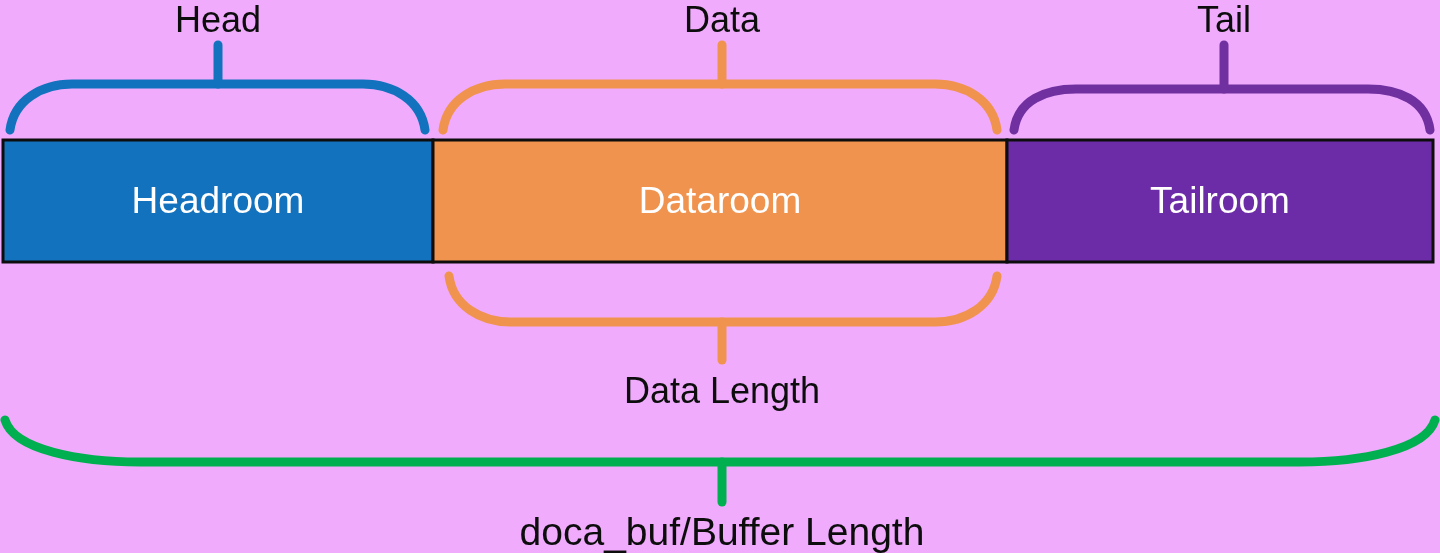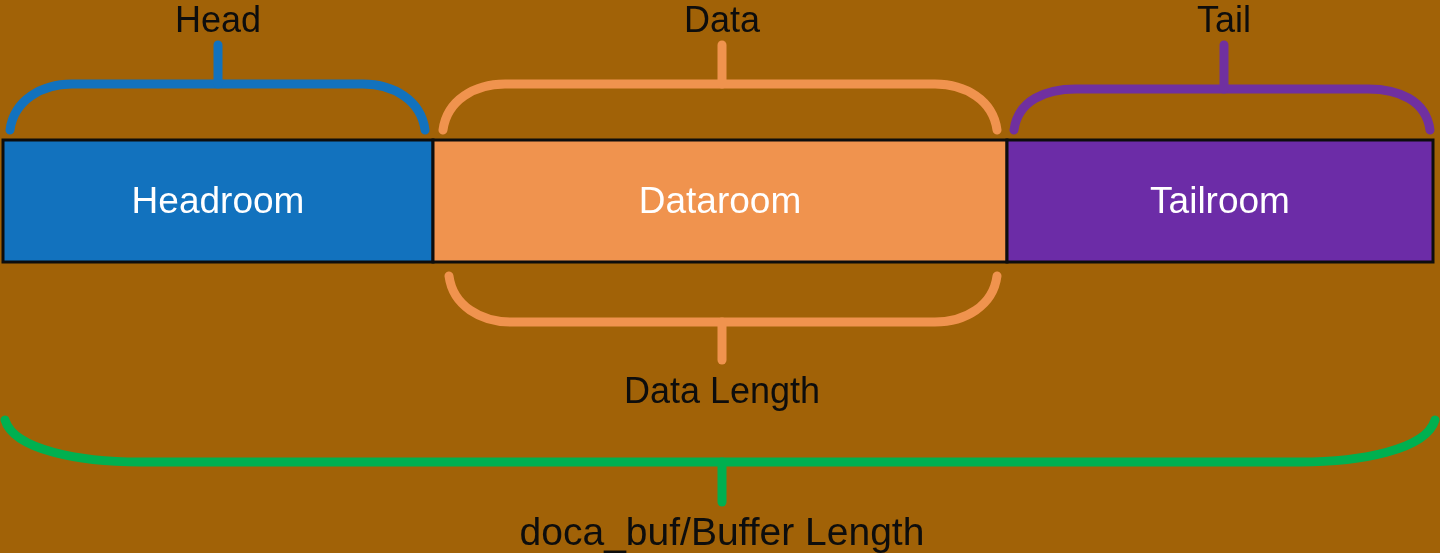--- a/index.html
+++ b/index.html
@@ -11,21 +11,21 @@
   body {
     width: 1440px;
     height: 553px;
     font-family: "Liberation Sans", sans-serif;
     overflow: hidden;
   }
   #diagram-root {
     position: relative;
     width: 1440px;
     height: 553px;
-    background: #a16207;
+    background: #f0abfc;
   }
   svg.diagram {
     display: block;
     width: 1440px;
     height: 553px;
   }
   .brace-path {
     fill: none;
     stroke-linecap: round;
     stroke-linejoin: round;

